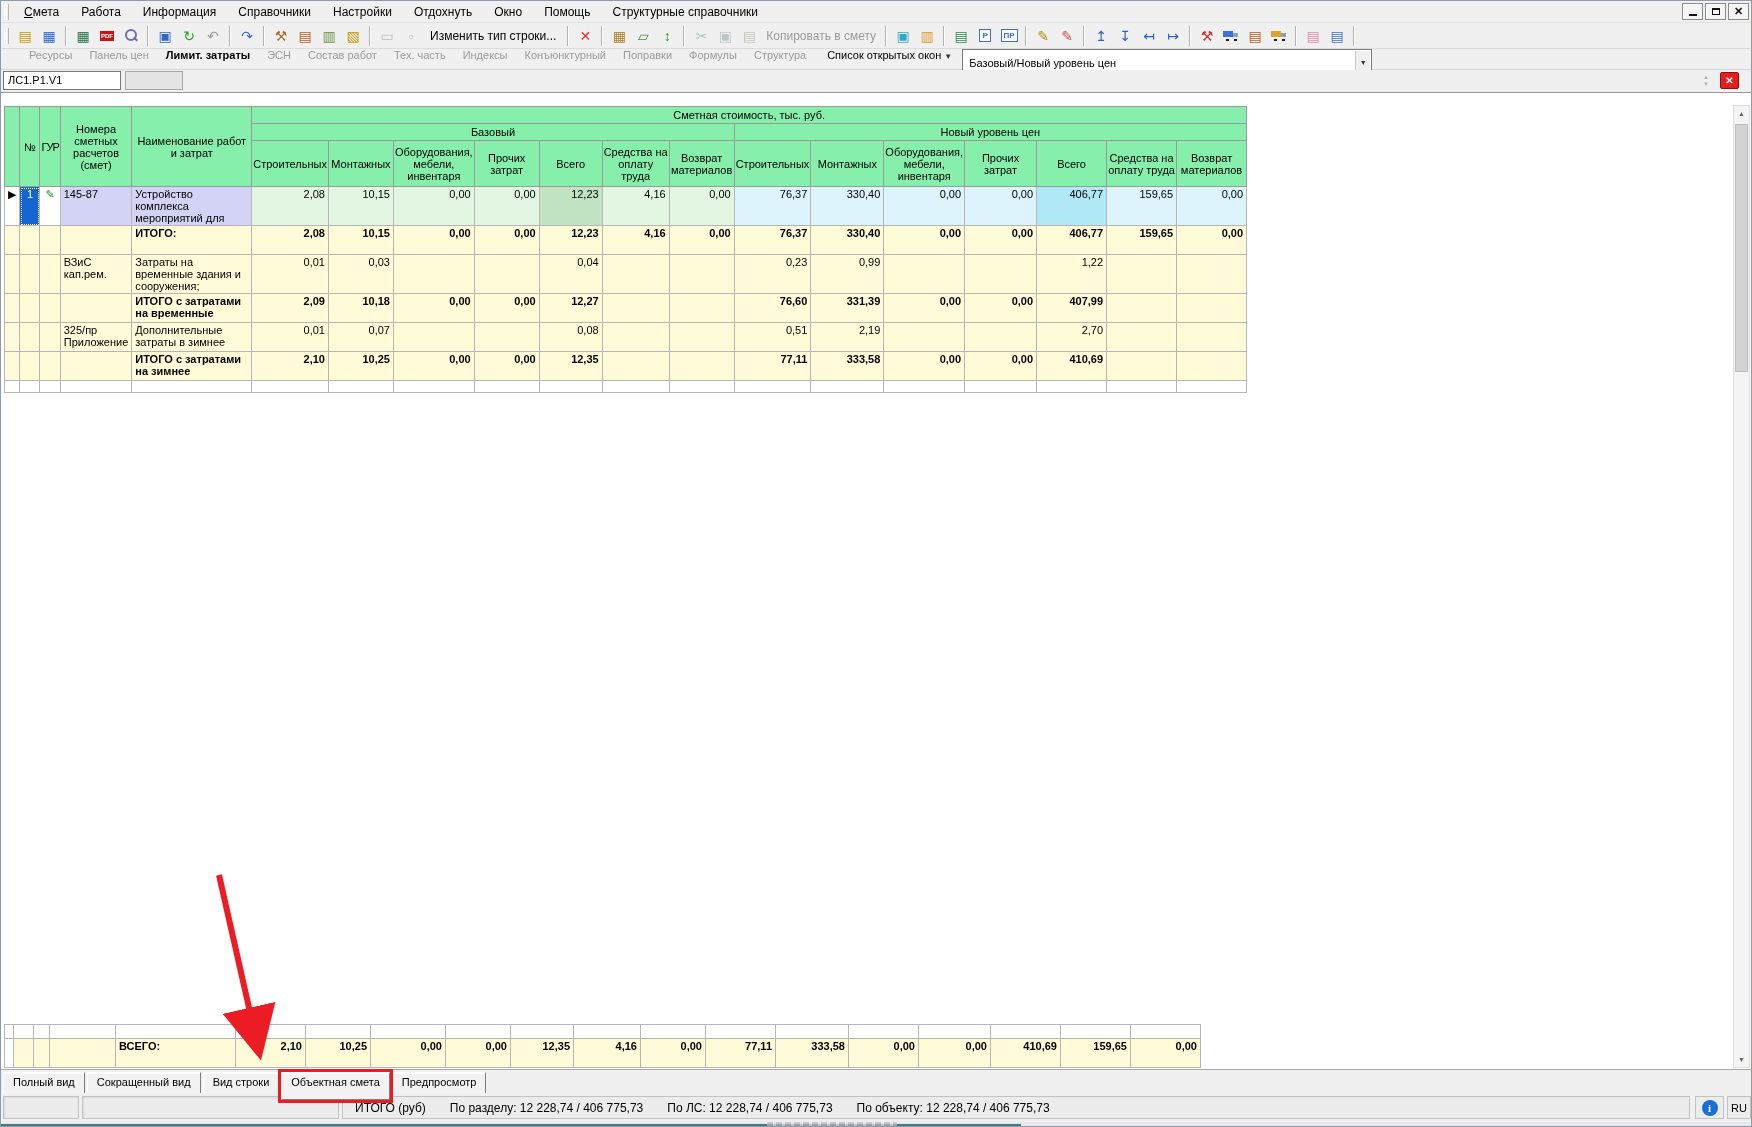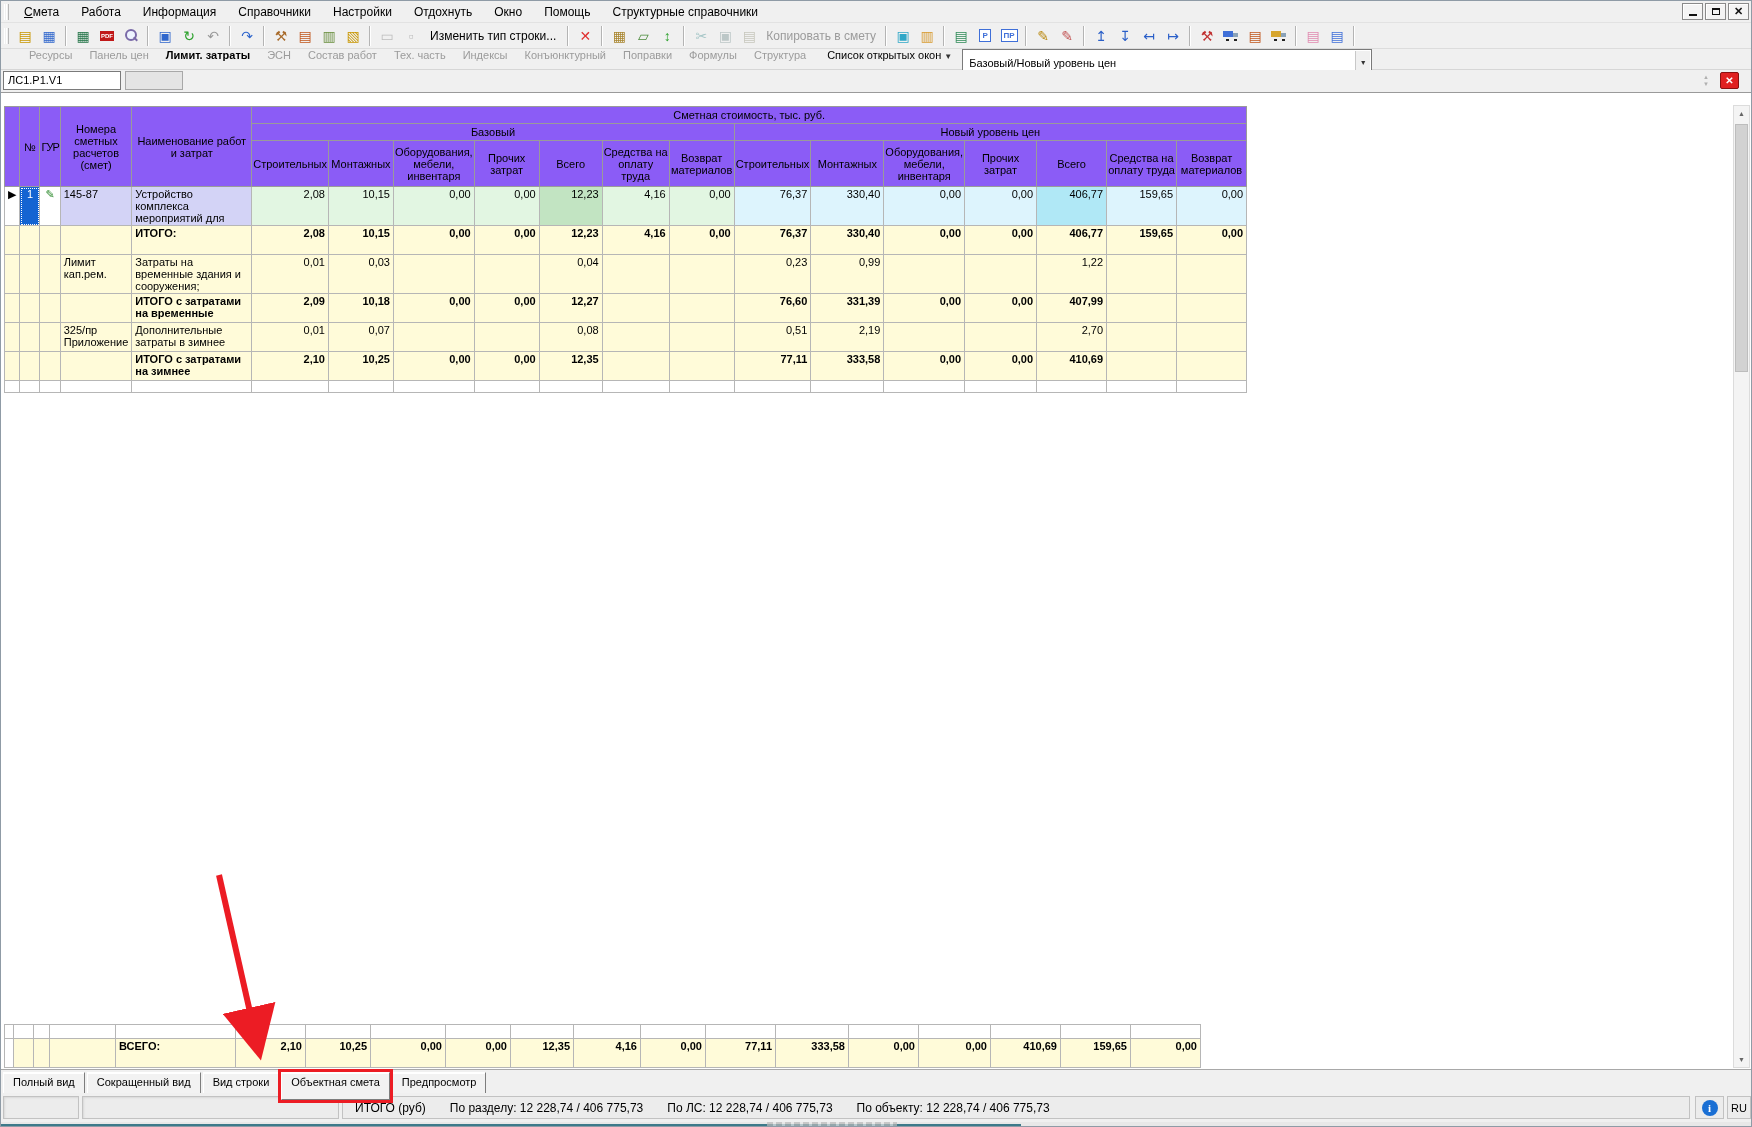--- a/index.html
+++ b/index.html
@@ -48,21 +48,21 @@
   .namebox{position:absolute;left:2px;top:1px;width:118px;height:19px;background:#fff;border:1px solid #7a7a7a;font-size:11px;padding:2px 4px;}
   .graybox{position:absolute;left:124px;top:1px;width:58px;height:19px;background:#e4e4e4;border:1px solid #a8a8a8;}
   .formulafield{position:absolute;left:186px;top:1px;width:1506px;height:19px;background:#fff;border:1px solid #b4b4b4;font-family:"DejaVu Sans Mono",monospace;font-size:13px;font-weight:600;padding:1px 5px;}
   .fspin{position:absolute;left:1697px;top:2px;width:16px;height:18px;display:flex;flex-direction:column;align-items:center;justify-content:center;color:#b0b0b0;font-size:6px;line-height:7px;}
   .fclose{position:absolute;left:1719px;top:2px;width:19px;height:17px;background:#e02020;border:1px solid #8a1010;border-radius:2px;color:#fff;font-weight:bold;font-size:10px;display:flex;align-items:center;justify-content:center;}
 
   
   .client{position:absolute;left:0;top:91px;width:1752px;height:977px;background:#fff;border-top:1px solid #9a9a9a;}
   table.grid{border-collapse:collapse;table-layout:fixed;position:absolute;left:3px;background:#fff;}
   table.grid td,table.grid th{border:1px solid #b6b6b6;font-size:11px;line-height:12px;padding:1px 3px;overflow:hidden;vertical-align:top;font-weight:normal;}
-  table.grid th{border-color:#9a9a9a;text-align:center;vertical-align:middle;background:#8b5cf6;color:#000;padding:0 1px;}
+  table.grid th{border-color:#9a9a9a;text-align:center;vertical-align:middle;background:#86efac;color:#000;padding:0 1px;}
   td.num{text-align:right;white-space:nowrap;}
   td.txt{text-align:left;}
   tr.total td{background:#fffbd9;font-weight:bold;}
   tr.plain td{background:#fffbd9;}
   tr.spacer td{background:#fff;}
   td.marker{background:#fff;text-align:center;padding:0;font-size:9px;vertical-align:middle;}
   tr.current td.lilac{background:#d3d3f6;}
   tr.current td.greenc{background:#e2f6e2;}
   tr.current td.greend{background:#c2e4c2;}
   tr.current td.cyanc{background:#ddf4fd;}
@@ -322,21 +322,21 @@
             <td class="num">0,00</td>
             <td class="num">0,00</td>
             <td class="num">406,77</td>
             <td class="num">159,65</td>
             <td class="num">0,00</td>
           </tr>
           <tr class="plain" style="height:29px">
             <td class="marker"></td>
             <td></td>
             <td></td>
-            <td class="txt">Лимит кап.рем.</td>
+            <td class="txt">ВЗиС кап.рем.</td>
             <td class="txt">Затраты на временные здания и сооружения;</td>
             <td class="num">0,01</td>
             <td class="num">0,03</td>
             <td class="num"></td>
             <td class="num"></td>
             <td class="num">0,04</td>
             <td class="num"></td>
             <td class="num"></td>
             <td class="num">0,23</td>
             <td class="num">0,99</td>

